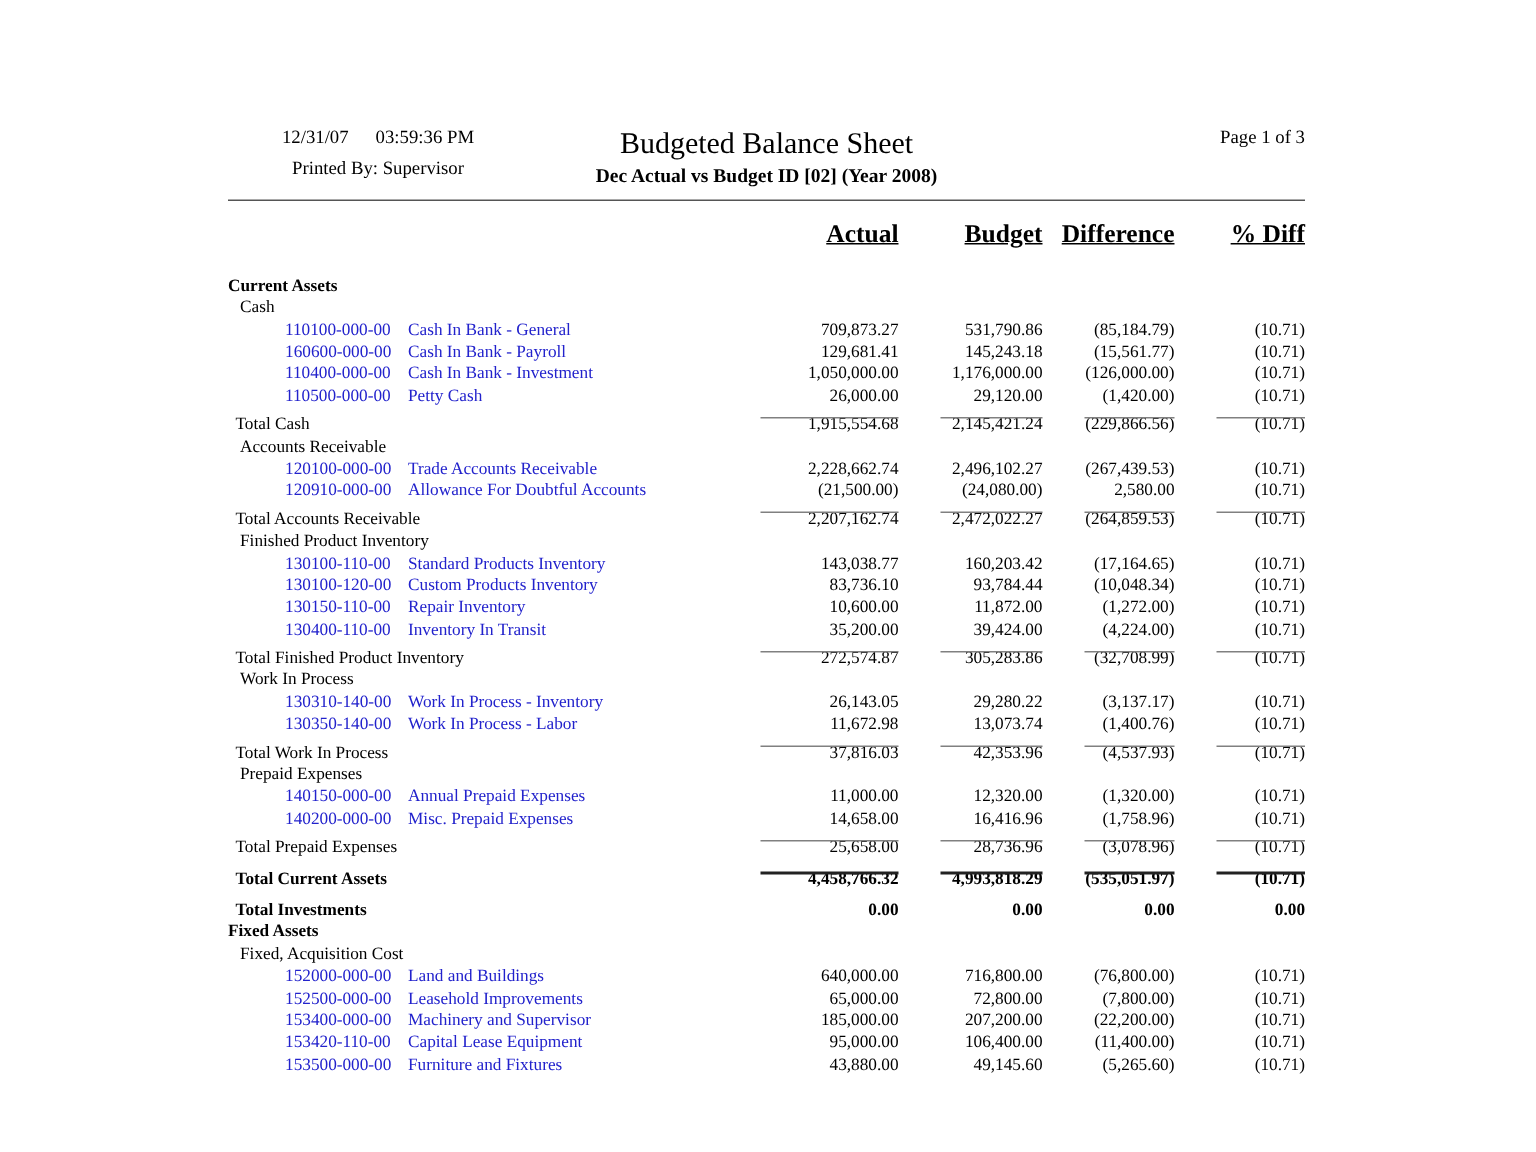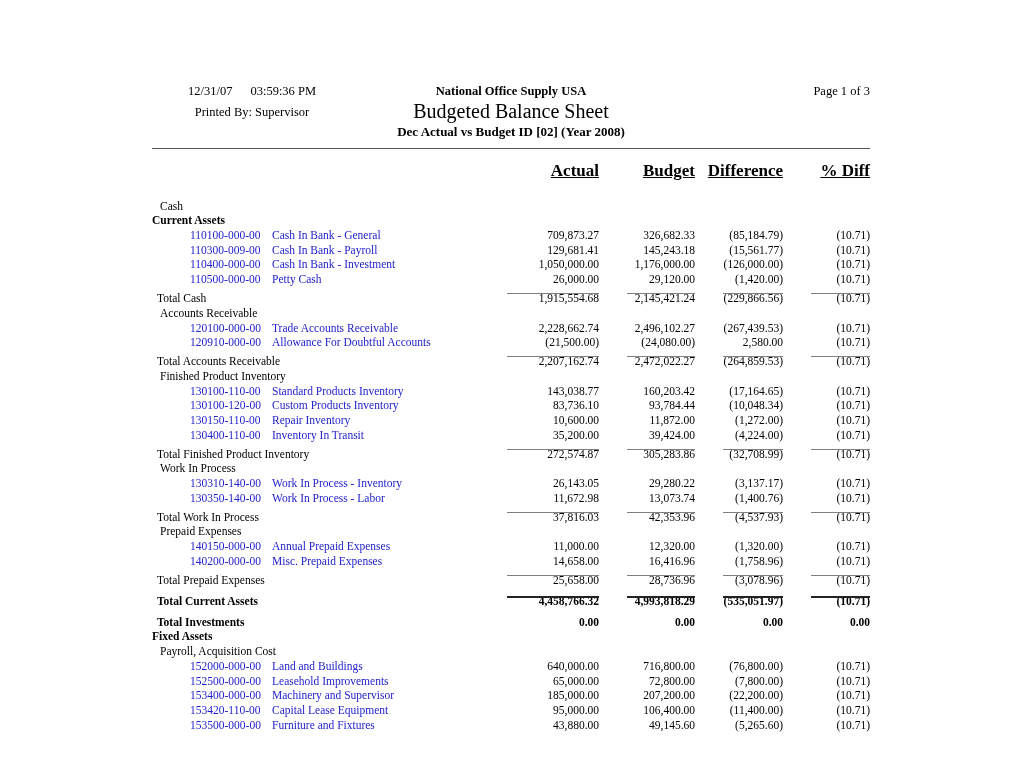--- a/index.html
+++ b/index.html
@@ -52,65 +52,64 @@
 <div class="report">
 
   <div class="rpt-header">
     <div class="hdr-left">
       <div class="line1">
         <span>12/31/07</span><span class="time">03:59:36 PM</span>
       </div>
       <div>Printed By: Supervisor</div>
     </div>
     <div class="hdr-center">
-      <div class="hdr-company">National Office Supply USA</div>
       <div class="hdr-title">Budgeted Balance Sheet</div>
       <div class="hdr-subtitle">Dec Actual vs Budget ID [02] (Year 2008)</div>
     </div>
     <div class="hdr-right">Page 1 of 3</div>
   </div>
 
   <hr class="hdr-rule">
 
   <div class="grid-row col-headers">
     <div class="label-cell"></div>
     <div class="num">Actual</div>
     <div class="num">Budget</div>
     <div class="num">Difference</div>
     <div class="num">% Diff</div>
   </div>
 
   <div class="table-body">
-      <div class="grid-row row subsection">
-        <div class="label-cell">Cash</div>
-        <div class="num"></div>
-        <div class="num"></div>
-        <div class="num"></div>
-        <div class="num"></div>
-      </div>
       <div class="grid-row row section">
         <div class="label-cell">Current Assets</div>
         <div class="num"></div>
         <div class="num"></div>
         <div class="num"></div>
         <div class="num"></div>
       </div>
+      <div class="grid-row row subsection">
+        <div class="label-cell">Cash</div>
+        <div class="num"></div>
+        <div class="num"></div>
+        <div class="num"></div>
+        <div class="num"></div>
+      </div>
       <div class="grid-row row account">
         <div class="label-cell">
           <span class="acct-num">110100-000-00</span>
           <span class="acct-name">Cash In Bank - General</span>
         </div>
         <div class="num">709,873.27</div>
-        <div class="num">326,682.33</div>
+        <div class="num">531,790.86</div>
         <div class="num">(85,184.79)</div>
         <div class="num">(10.71)</div>
       </div>
       <div class="grid-row row account">
         <div class="label-cell">
-          <span class="acct-num">110300-009-00</span>
+          <span class="acct-num">160600-000-00</span>
           <span class="acct-name">Cash In Bank - Payroll</span>
         </div>
         <div class="num">129,681.41</div>
         <div class="num">145,243.18</div>
         <div class="num">(15,561.77)</div>
         <div class="num">(10.71)</div>
       </div>
       <div class="grid-row row account">
         <div class="label-cell">
           <span class="acct-num">110400-000-00</span>
@@ -309,21 +308,21 @@
         <div class="num">0.00</div>
       </div>
       <div class="grid-row row section">
         <div class="label-cell">Fixed Assets</div>
         <div class="num"></div>
         <div class="num"></div>
         <div class="num"></div>
         <div class="num"></div>
       </div>
       <div class="grid-row row subsection">
-        <div class="label-cell">Payroll, Acquisition Cost</div>
+        <div class="label-cell">Fixed, Acquisition Cost</div>
         <div class="num"></div>
         <div class="num"></div>
         <div class="num"></div>
         <div class="num"></div>
       </div>
       <div class="grid-row row account">
         <div class="label-cell">
           <span class="acct-num">152000-000-00</span>
           <span class="acct-name">Land and Buildings</span>
         </div>

